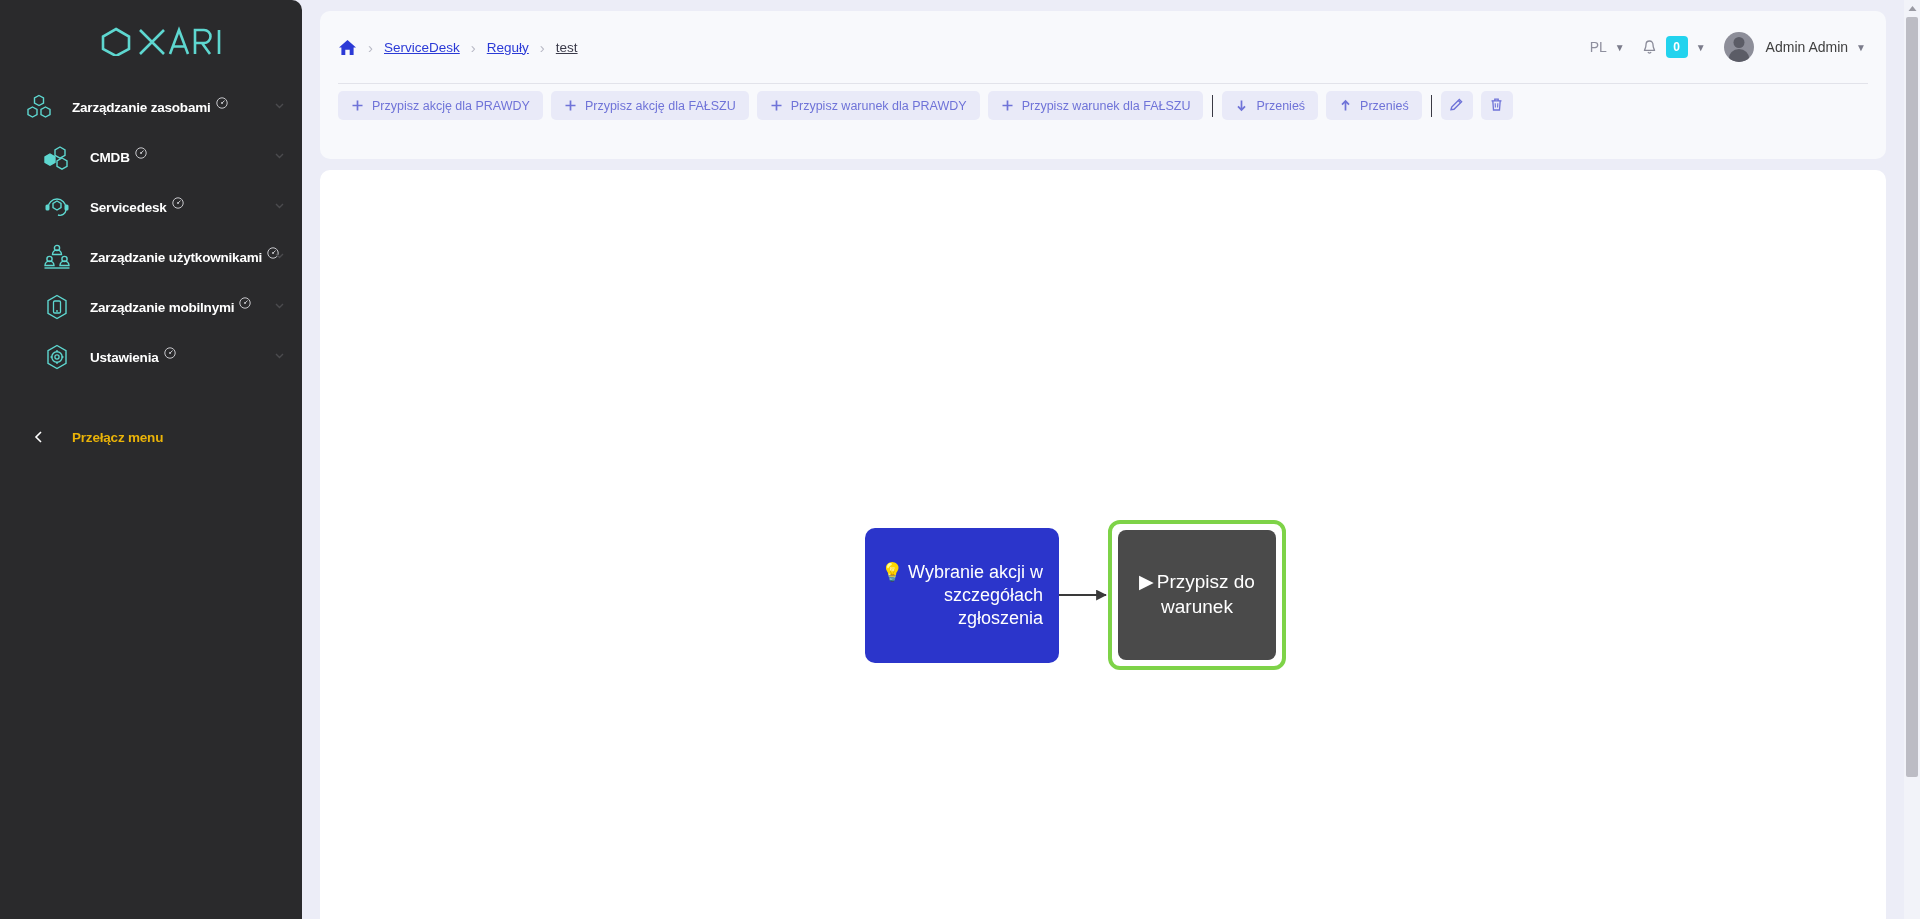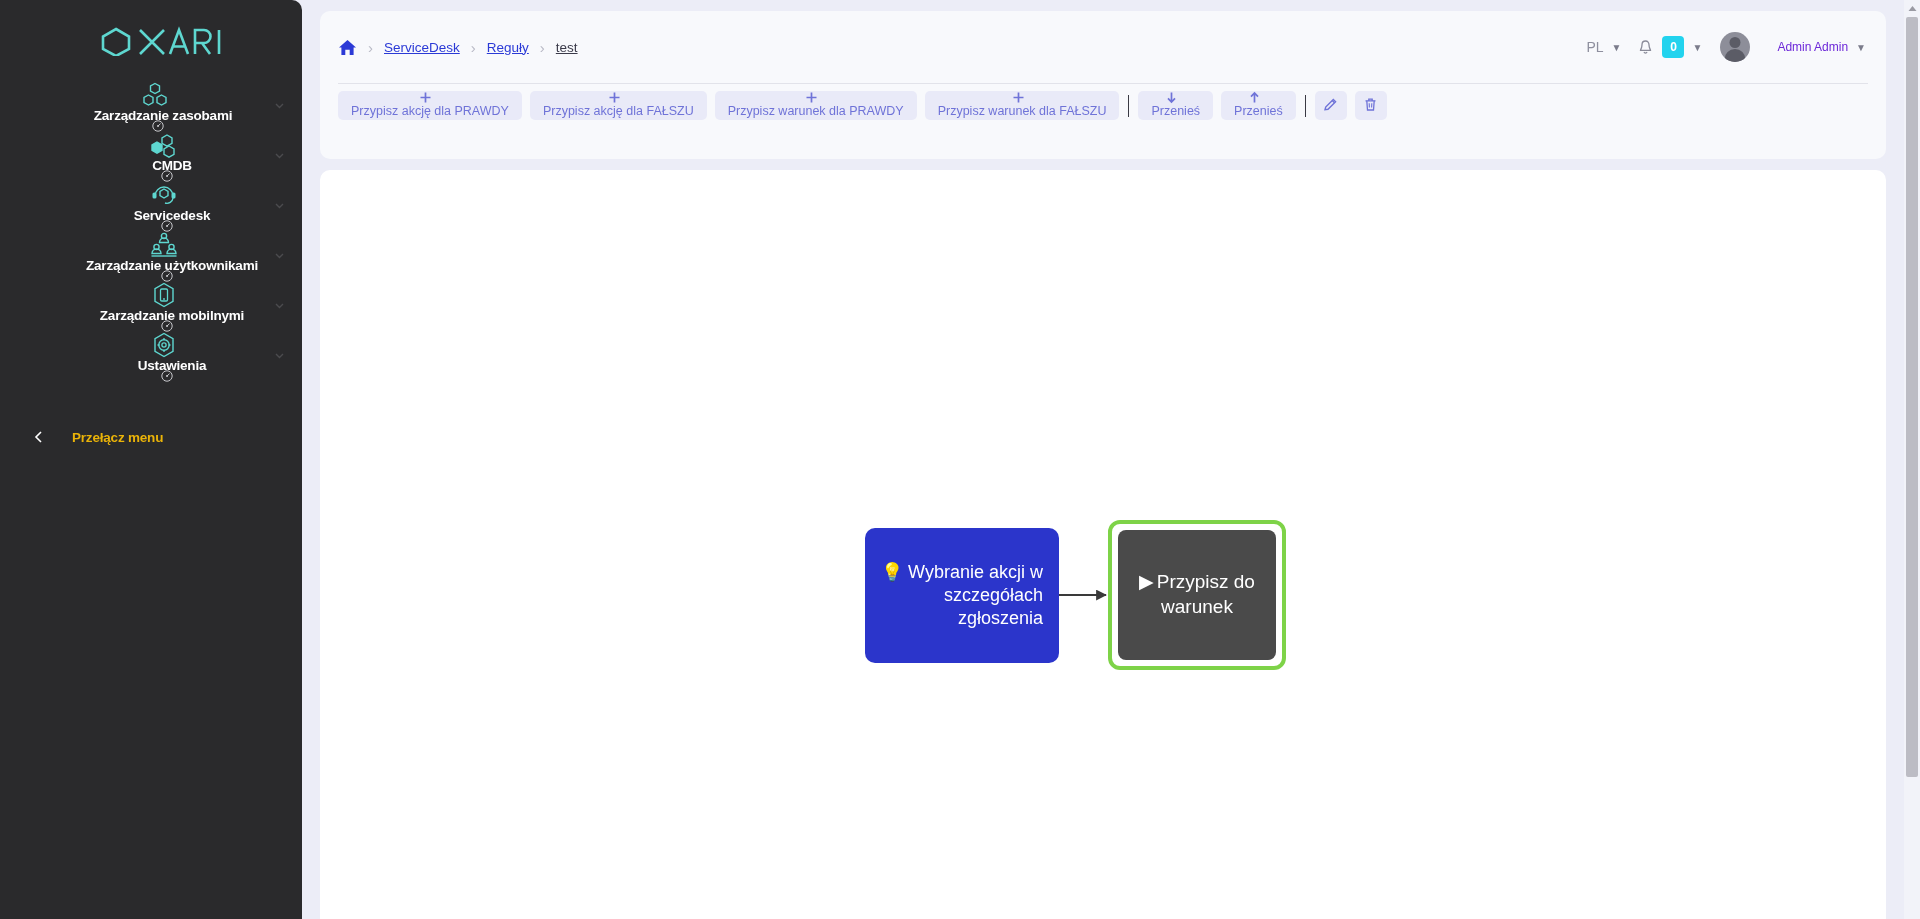--- a/index.html
+++ b/index.html
@@ -26,21 +26,20 @@
     padding-left: 22px;
   }
   #logo svg { display: block; }
 
   .nav-item {
     position: relative;
     height: 50px;
     display: flex; align-items: center;
     padding: 0 14px 0 22px;
     cursor: pointer;
-    flex-direction: column;
   }
   .nav-item + .nav-item { margin-top: 0; padding-left: 40px; }
   .nav-ico {
     width: 34px; min-width: 34px; height: 34px;
     display: flex; align-items: center; justify-content: center;
     color: #5ed7d0;
   }
   .nav-label {
     margin-left: 16px;
     color: #ffffff;
@@ -134,21 +133,21 @@
     width: 11px; height: 11px; border-radius: 50%;
     background: #5b5c66;
   }
   #avatar .body {
     position: absolute; left: 50%; top: 17px;
     transform: translateX(-50%);
     width: 21px; height: 16px;
     border-radius: 11px 11px 0 0;
     background: #5b5c66;
   }
-  #user-name { margin-left: 27px; color: #6d28d9; font-size: 12px; white-space: nowrap; }
+  #user-name { margin-left: 12px; color: #404040; font-size: 14px; white-space: nowrap; }
 
   #tb-divider {
     position: absolute; left: 18px; right: 18px; top: 72px;
     height: 1px; background: #e2e3ea;
   }
 
   #toolbar {
     position: absolute; left: 18px; top: 80px;
     display: flex; align-items: center;
   }
@@ -157,21 +156,20 @@
     display: flex; align-items: center;
     background: #e9eaf8;
     border: none; border-radius: 5px;
     color: #6f73d8;
     font-family: "Liberation Sans", sans-serif;
     font-size: 12.5px;
     padding: 0 13px;
     margin-right: 8px;
     cursor: pointer;
     white-space: nowrap;
-    flex-direction: column;
   }
   .tb-btn .tbi { margin-right: 8px; display: flex; align-items: center; }
   .tb-ibtn {
     width: 32px; height: 29px;
     display: flex; align-items: center; justify-content: center;
     background: #e9eaf8; border: none; border-radius: 5px;
     color: #6f73d8; margin-right: 8px; cursor: pointer;
   }
   .tb-sep {
     width: 1px; height: 22px;

